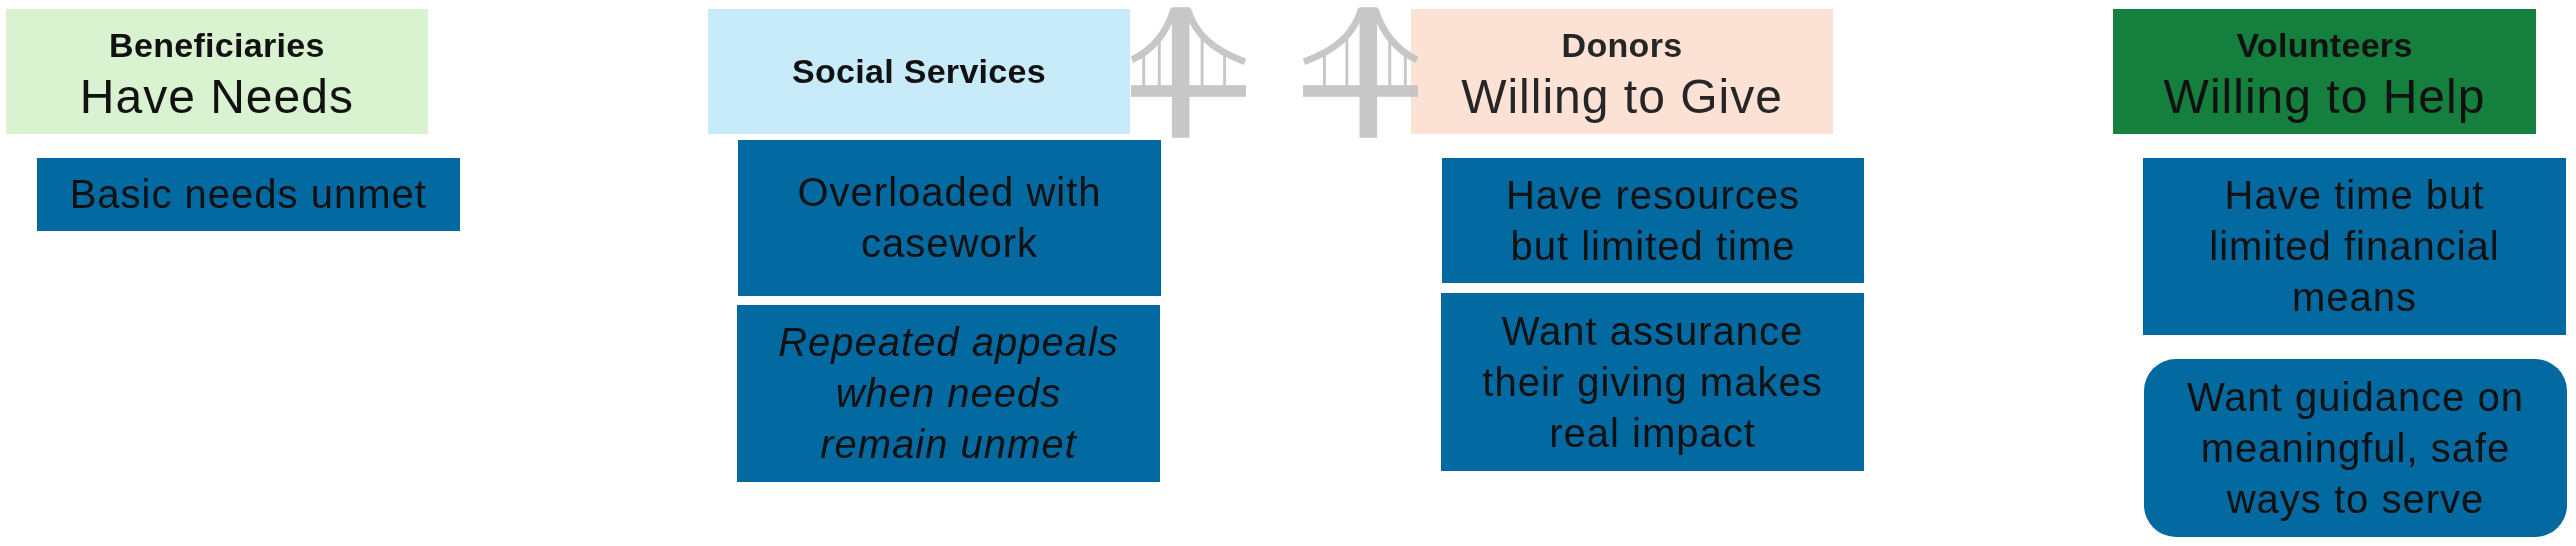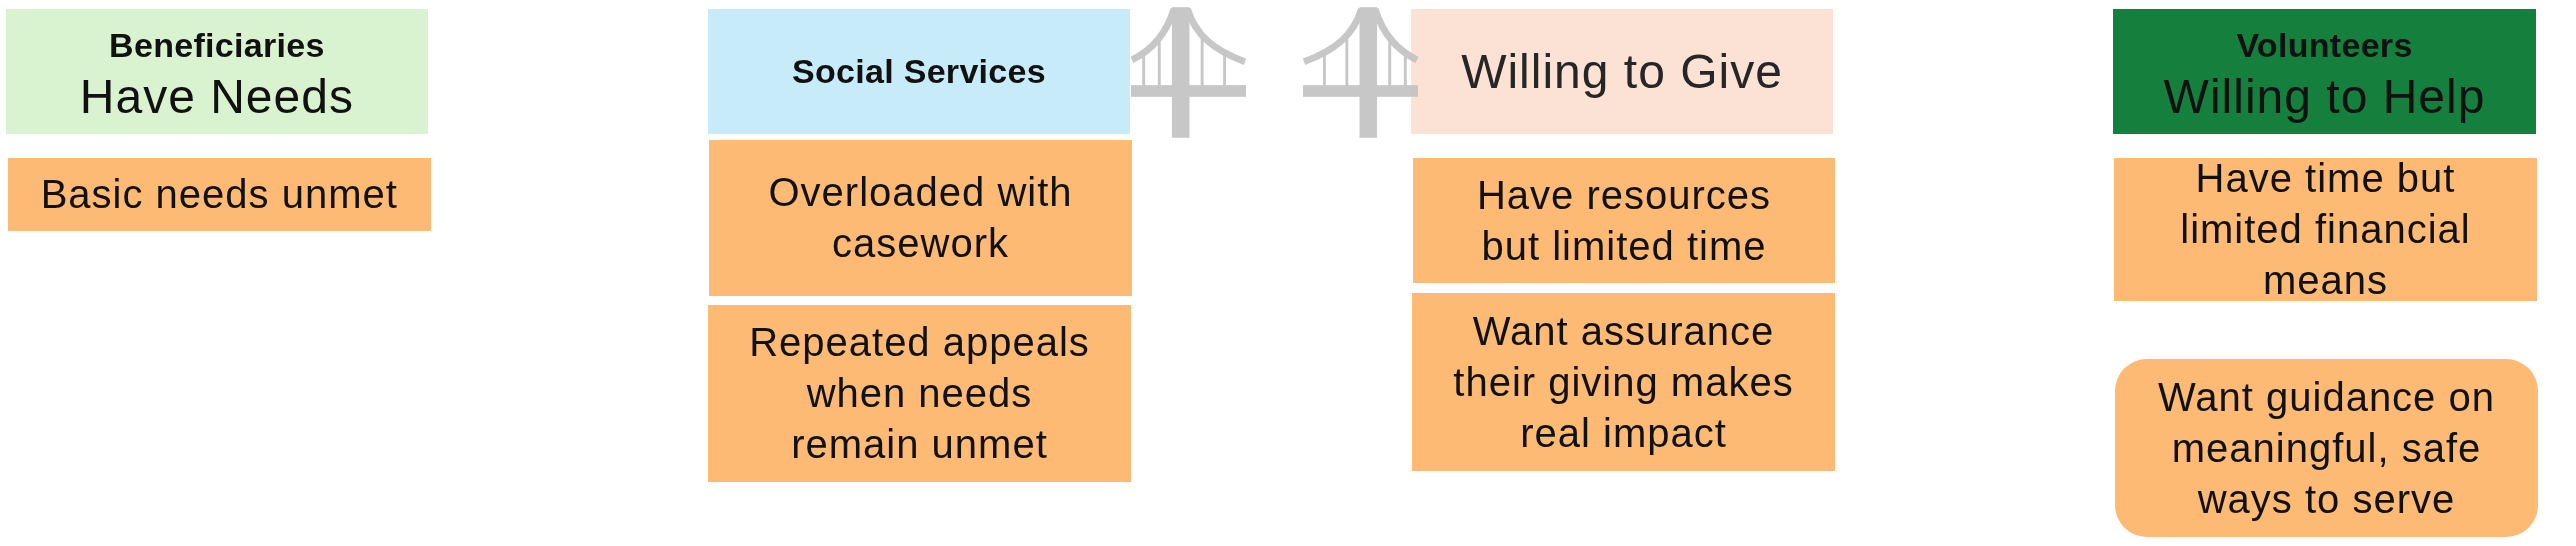--- a/index.html
+++ b/index.html
@@ -32,31 +32,32 @@
     letter-spacing: 0.3px;
   }
   .header .subtitle {
     font-weight: normal;
     font-size: 48px;
     line-height: 51px;
     letter-spacing: 1px;
   }
   .card {
     position: absolute;
-    background: #fdba74;
+    background: #0369a1;
     box-sizing: border-box;
     display: flex;
     align-items: center;
     justify-content: center;
     text-align: center;
     padding: 0 17.6px;
     font-size: 40px;
     line-height: 51px;
     letter-spacing: 1px;
     white-space: pre-line;
+    margin-left: 29px;
   }
   .bridge {
     position: absolute;
     top: 4.9px;
     width: 115px;
     height: 133px;
     z-index: 5;
     opacity: 0.92;
   }
   .bridge svg { display: block; width: 100%; height: 100%; }
@@ -68,21 +69,21 @@
   <div class="title">Beneficiaries</div>
   <div class="subtitle">Have Needs</div>
 </div>
 <div class="card" style="left:7.8px; top:158px; width:423px; height:73px;">Basic needs unmet</div>
 
 <div class="header" style="left:708px; top:8.8px; width:422px; background:#c8ebfa;justify-content:center;">
   <div class="title">Social Services</div>
 </div>
 <div class="card" style="left:709px; top:140px; width:423px; height:156px;">Overloaded with
 casework</div>
-<div class="card" style="left:708px; top:305px; width:423px; height:177px;">Repeated appeals
+<div class="card" style="left:708px; top:305px; width:423px; height:177px;font-style:italic;">Repeated appeals
 when needs
 remain unmet</div>
 
 <div class="bridge" style="left:1131px;">
   <svg viewBox="0 0 118 136" xmlns="http://www.w3.org/2000/svg">
     <g fill="#c3c3c3">
 
       <rect x="42" y="2" width="18" height="134"></rect>
 
       <rect x="0" y="82" width="118" height="12"></rect>
@@ -111,31 +112,32 @@
       <path d="M74 4 C82 30, 96 46, 117 56" stroke-width="7"></path>
       <line x1="22" y1="50" x2="22" y2="84" stroke-width="3"></line>
       <line x1="45" y1="34" x2="45" y2="84" stroke-width="3"></line>
       <line x1="89" y1="38" x2="89" y2="84" stroke-width="3"></line>
       <line x1="105" y1="52" x2="105" y2="84" stroke-width="3"></line>
     </g>
   </svg>
 </div>
 
 <div class="header" style="left:1411px; top:8.8px; width:422px; background:#fbe2d5; color:#262626;">
+  <div class="title">Donors</div>
   <div class="subtitle">Willing to Give</div>
 </div>
 <div class="card" style="left:1413px; top:158px; width:422px; height:125px;">Have resources
 but limited time</div>
 <div class="card" style="left:1412px; top:293px; width:423px; height:178px;text-align:center;">Want assurance
 their giving makes
 real impact</div>
 
 <div class="header" style="left:2113px; top:8.8px; width:423px; background:#15803d;">
   <div class="title">Volunteers</div>
   <div class="subtitle">Willing to Help</div>
 </div>
-<div class="card" style="left:2114px; top:158px; width:423px; height:143px;">Have time but
+<div class="card" style="left:2114px; top:158px; width:423px; height:177px;">Have time but
 limited financial
 means</div>
 <div class="card" style="left:2115px; top:359px; width:423px; height:178px;border-radius:32px;">Want guidance on
 meaningful, safe
 ways to serve</div>
 
 
 </body></html>

